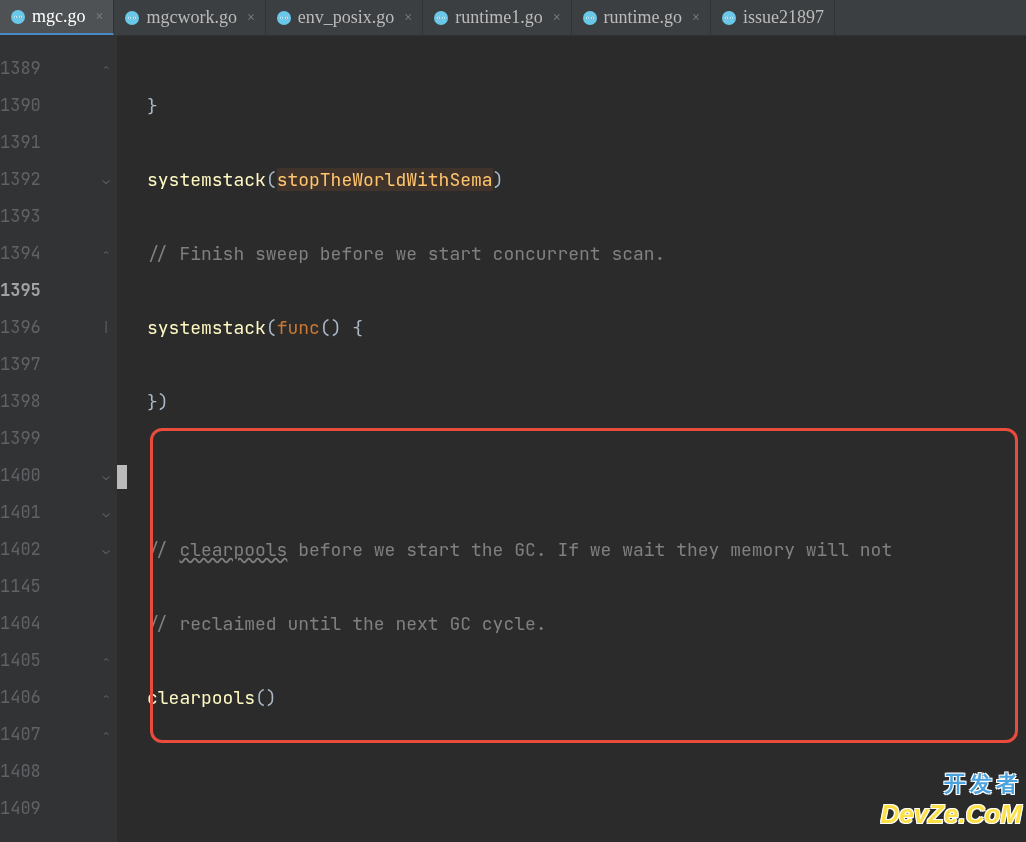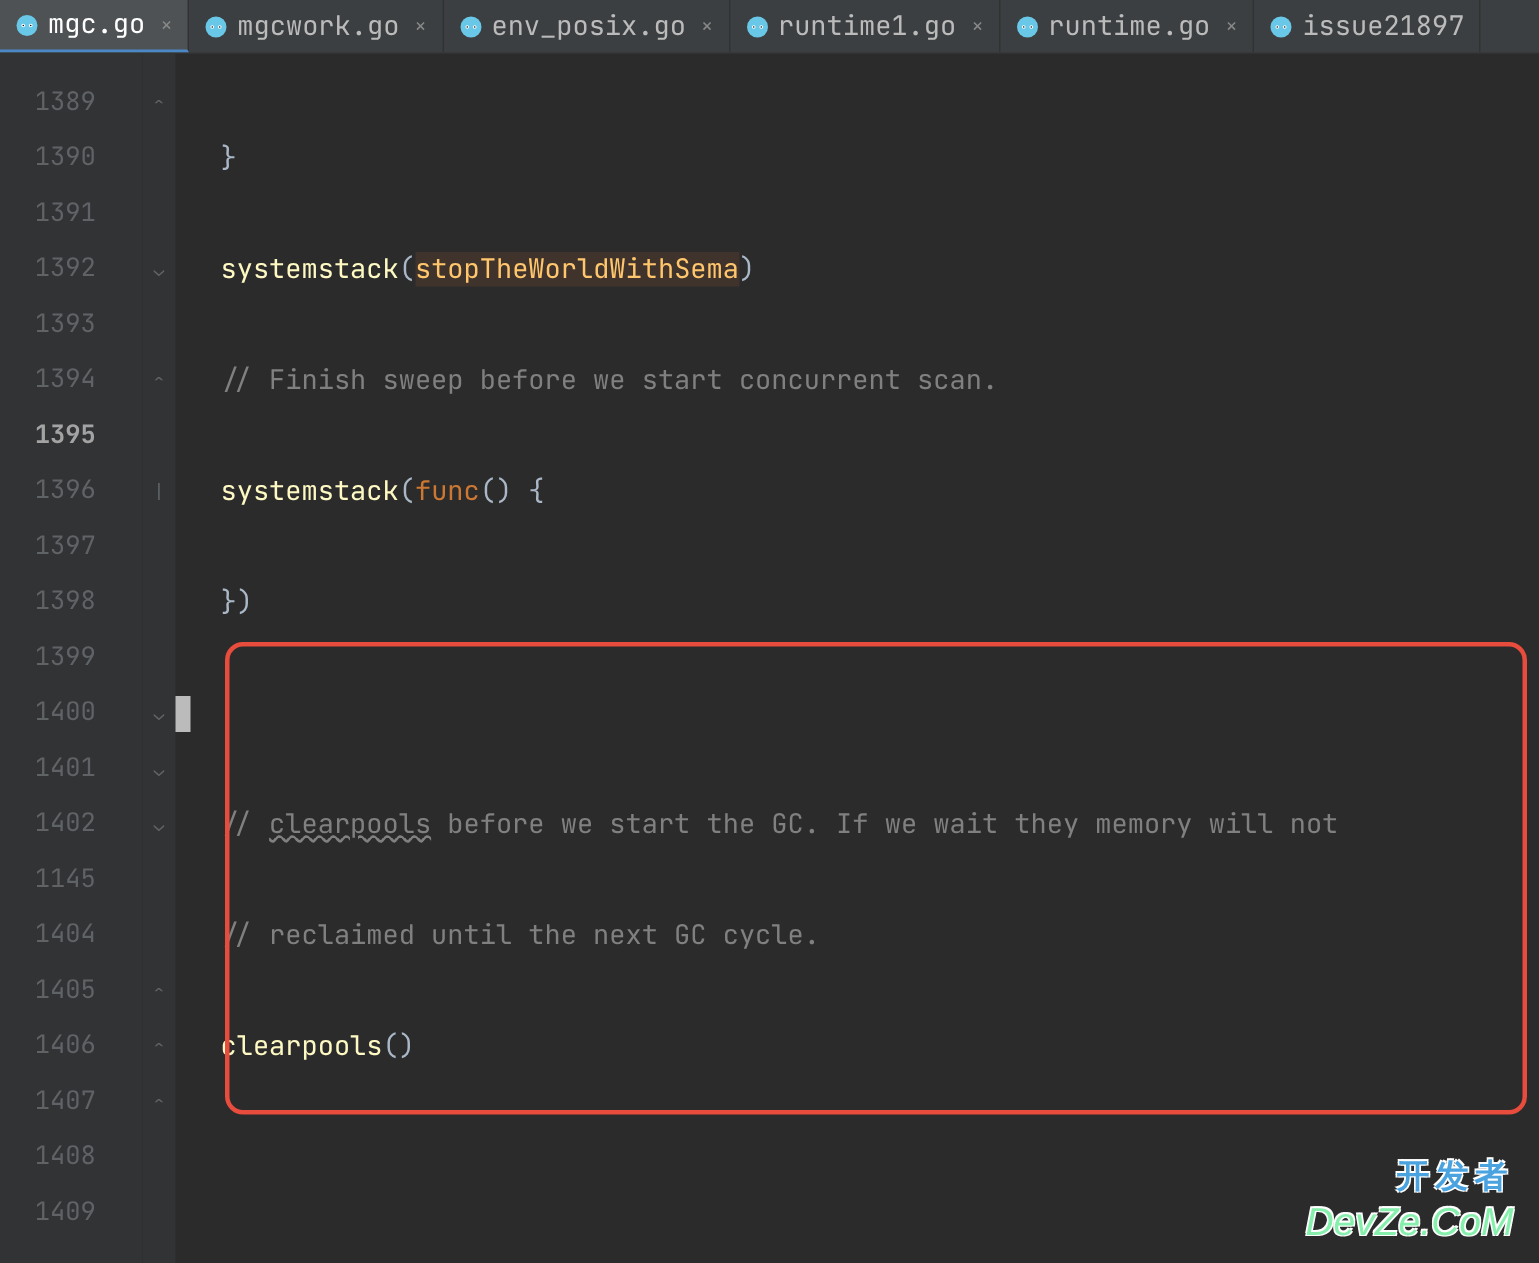--- a/index.html
+++ b/index.html
@@ -21,20 +21,21 @@
 }
 .tab {
   display: flex;
   align-items: center;
   padding: 0 10px;
   color: #bbbbbb;
   border-right: 1px solid #323232;
   cursor: pointer;
   gap: 6px;
   white-space: nowrap;
+  font-family: Liberation Serif, serif;
 }
 .tab.active {
   background: #4e5254;
   color: #ffffff;
   border-bottom: 2px solid #4a88c7;
 }
 .tab .go-icon {
   width: 16px;
   height: 16px;
   display: inline-flex;
@@ -49,21 +50,21 @@
 }
 .editor {
   display: flex;
   height: calc(100% - 36px);
   position: relative;
 }
 .gutter {
   width: 95px;
   background: #313335;
   color: #606366;
-  text-align: center;
+  text-align: left;
   padding: 14px 8px 4px 0;
   font-size: 17px;
   line-height: 37px;
   user-select: none;
 }
 .gutter .ln { height: 37px; }
 .gutter .ln.current { color: #a4a3a3; font-weight: bold; }
 .fold-col {
   width: 22px;
   background: #313335;
@@ -103,37 +104,37 @@
   left: 150px;
   top: 428px;
   width: 868px;
   height: 315px;
   border: 3px solid #e74c3c;
   border-radius: 12px;
   pointer-events: none;
 }
 .watermark {
   position: absolute;
-  right: 17px;
+  right: 4px;
   bottom: 12px;
   text-align: right;
   font-family: sans-serif;
   pointer-events: none;
 }
 .watermark .cn {
   color: #4aa3df;
   font-size: 22px;
   font-weight: bold;
   letter-spacing: 4px;
   text-shadow: 1px 1px 0 #fff, -1px -1px 0 #fff, 1px -1px 0 #fff, -1px 1px 0 #fff;
 }
 .watermark .en {
-  color: #86efac;
+  color: #fde047;
   font-size: 26px;
-  font-weight: normal;
+  font-weight: bold;
   font-style: italic;
   text-shadow: 1px 1px 0 #fff, -1px -1px 0 #fff, 1px -1px 0 #fff, -1px 1px 0 #fff;
   text-align: center;
 }
 </style>
 </head>
 <body>
 
 <div class="tabs">
   <div class="tab active">

